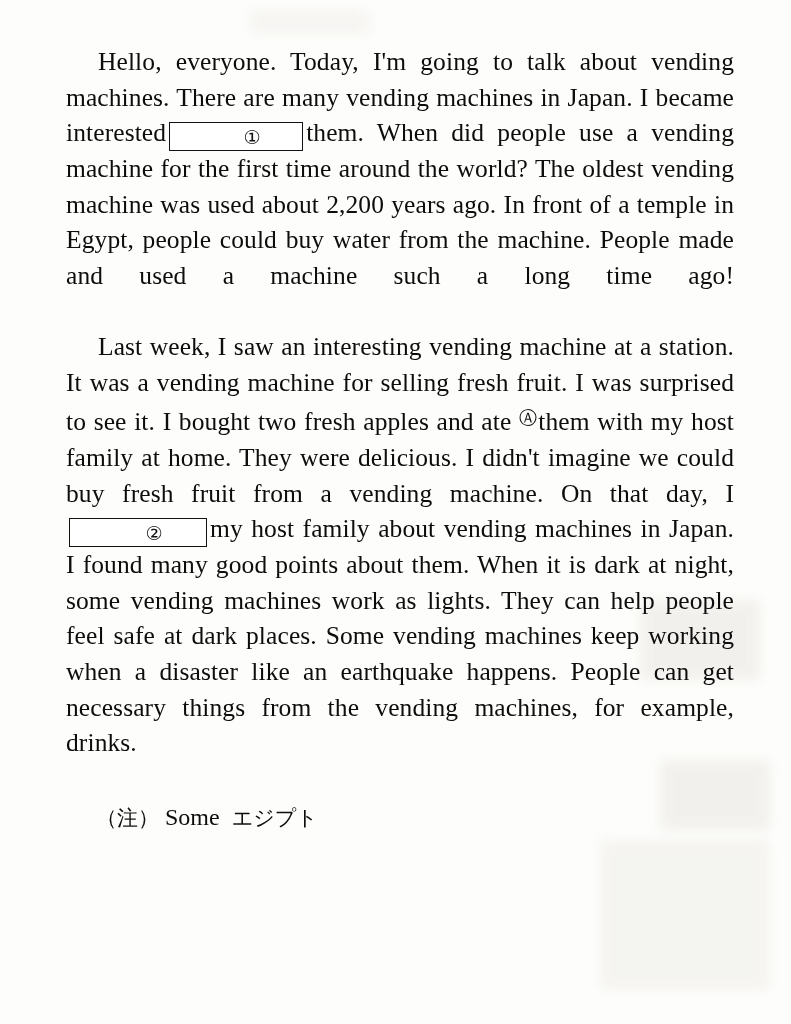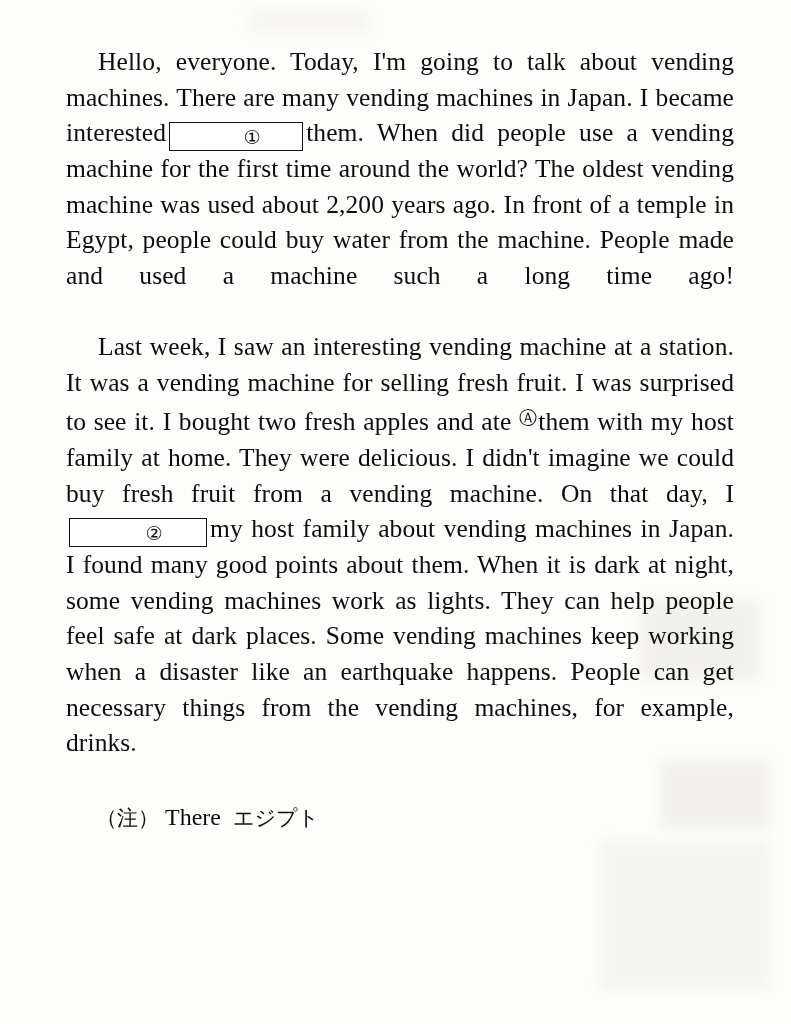--- a/index.html
+++ b/index.html
@@ -126,16 +126,16 @@
   <div class="ghost g2"></div>
   <div class="ghost g3"></div>
 
   <div class="body-text">
 
     <p class="para"><span>Hello, everyone. Today, I'm going to talk about vending machines. There are many vending machines in Japan. I became interested</span><span class="blank blank-1"><span class="circnum">①</span></span><span>them. When did people use a vending machine for the first time around the world? The oldest vending machine was used about 2,200 years ago. In front of a temple in Egypt, people could buy water from the machine. People made and used a machine such a long time ago!</span></p>
 
     <p class="para"><span>Last week, I saw an interesting vending machine at a station. It was a vending machine for selling fresh fruit. I was surprised to see it. I bought two fresh apples and ate</span> <span class="sup-mark">Ⓐ</span><span class="uline">them</span> <span>with my host family at home. They were delicious. I didn't imagine we could buy fresh fruit from a vending machine. On that day, I</span><span class="blank blank-2"><span class="circnum">②</span></span><span>my host family about vending machines in Japan. I found many good points about them. When it is dark at night, some vending machines work as lights. They can help people feel safe at dark places. Some vending machines keep working when a disaster like an earthquake happens. People can get necessary things from the vending machines, for example, drinks.</span></p>
 
 
-    <p class="note"><span class="jp">（注）</span> <span>There</span>&nbsp;&nbsp;<span class="jp">エジプト</span></p>
+    <p class="note"><span class="jp">（注）</span> <span>Some</span>&nbsp;&nbsp;<span class="jp">エジプト</span></p>
 
   </div>
 </div>
 
 </body></html>

